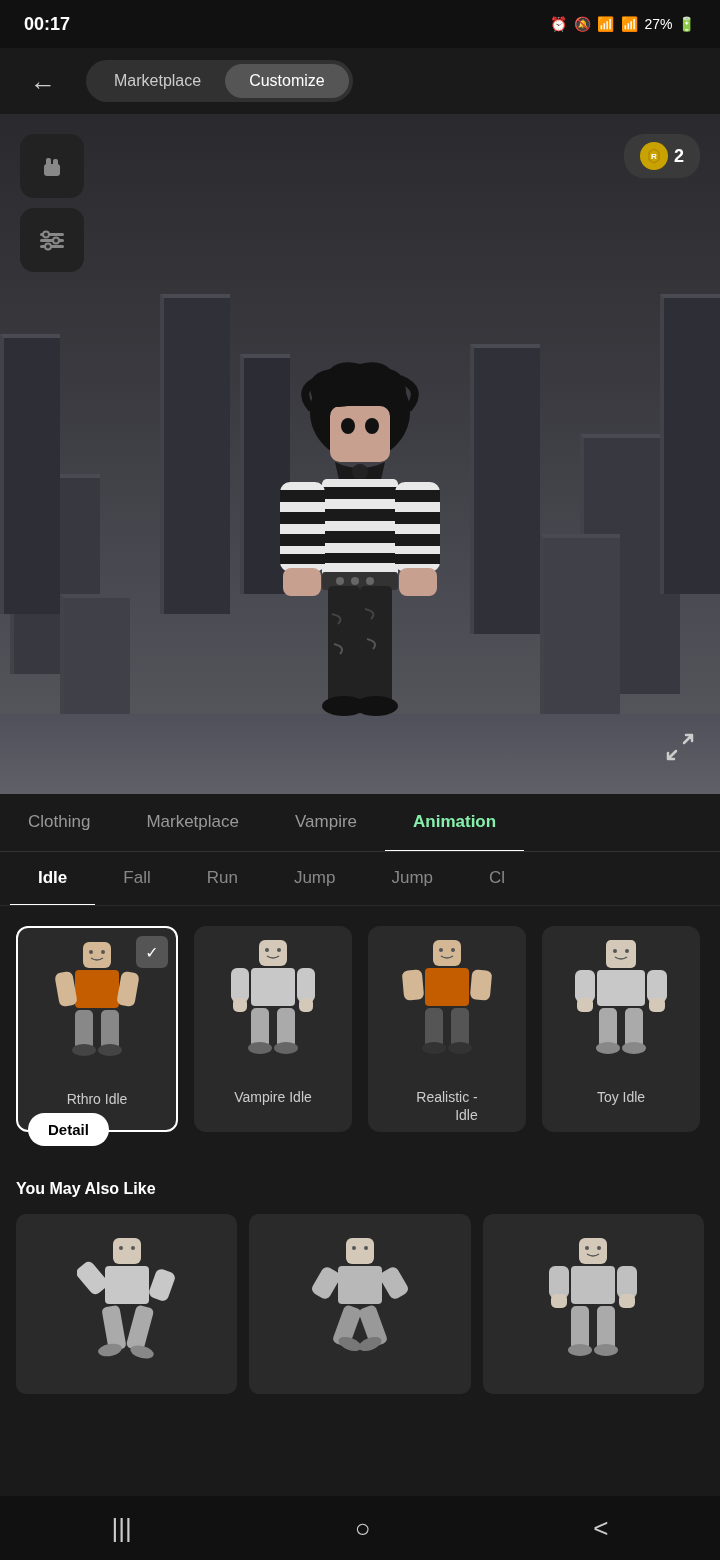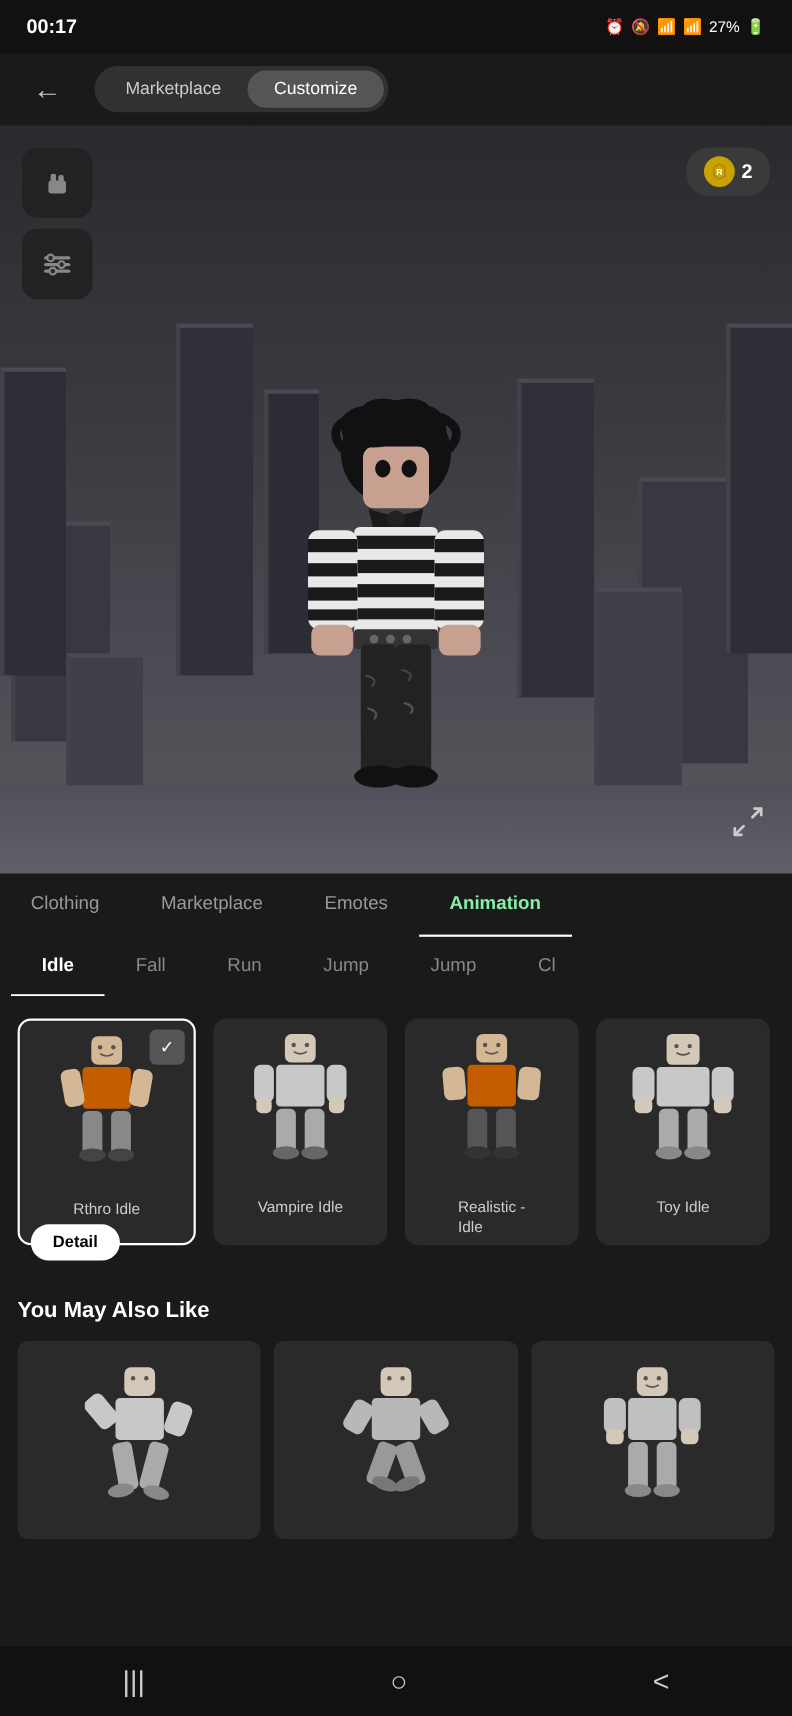--- a/index.html
+++ b/index.html
@@ -291,34 +291,34 @@
       border-radius: 20px;
       padding: 8px 20px;
       font-size: 15px;
       font-weight: 600;
       cursor: pointer;
       z-index: 10;
     }
     .anim-label {
       font-size: 14px;
       color: #ccc;
-      text-align: left;
+      text-align: right;
       margin-top: 22px;
       padding: 0 4px;
       line-height: 1.3;
     }
 
     
     .also-like-section {
       background: #1a1a1a;
       padding: 20px 16px;
       margin-top: 8px;
     }
     .also-like-title {
-      font-size: 20px;
+      font-size: 16px;
       font-weight: 700;
       color: #fff;
       margin-bottom: 16px;
     }
     .also-like-grid {
       display: flex;
       gap: 12px;
     }
     .also-card {
       flex: 1;
@@ -501,21 +501,21 @@
     <svg width="40" height="40" viewBox="0 0 40 40" fill="none">
       <path d="M24,16 L32,8 M32,8 L26,8 M32,8 L32,14" stroke="#ccc" stroke-width="2.5" stroke-linecap="round"></path>
       <path d="M16,24 L8,32 M8,32 L14,32 M8,32 L8,26" stroke="#ccc" stroke-width="2.5" stroke-linecap="round"></path>
     </svg>
   </div>
 </div>
 
 <div class="category-tabs">
   <button class="cat-tab">Clothing</button>
   <button class="cat-tab">Marketplace</button>
-  <button class="cat-tab">Emotes</button>
+  <button class="cat-tab">Vampire</button>
   <button class="cat-tab active">Animation</button>
 </div>
 
 <div class="sub-tabs">
   <button class="sub-tab active">Idle</button>
   <button class="sub-tab">Fall</button>
   <button class="sub-tab">Run</button>
   <button class="sub-tab">Jump</button>
   <button class="sub-tab">Jump</button>
   <button class="sub-tab">Cl</button>

